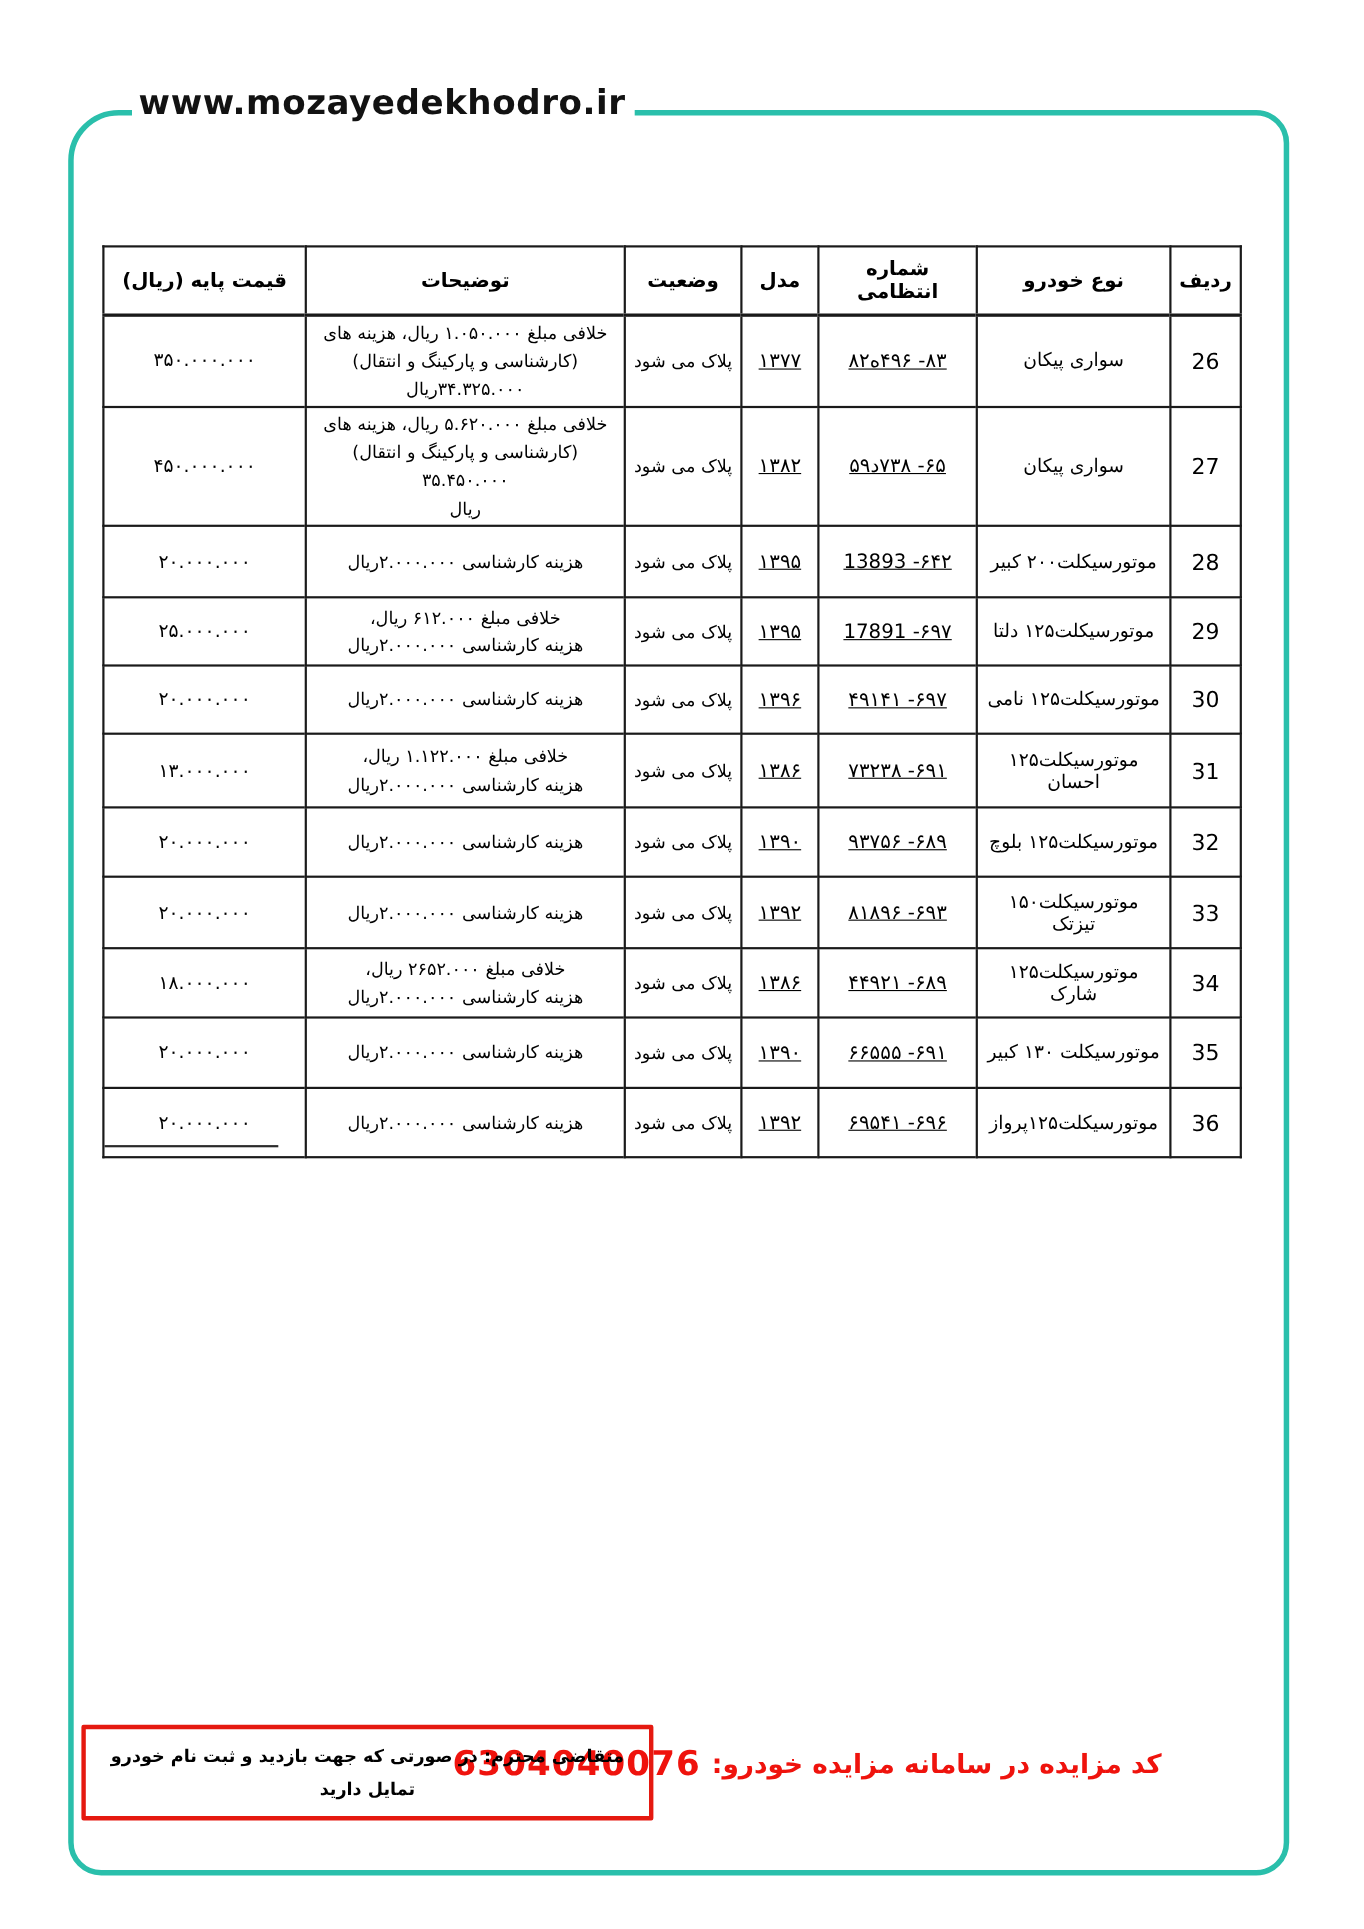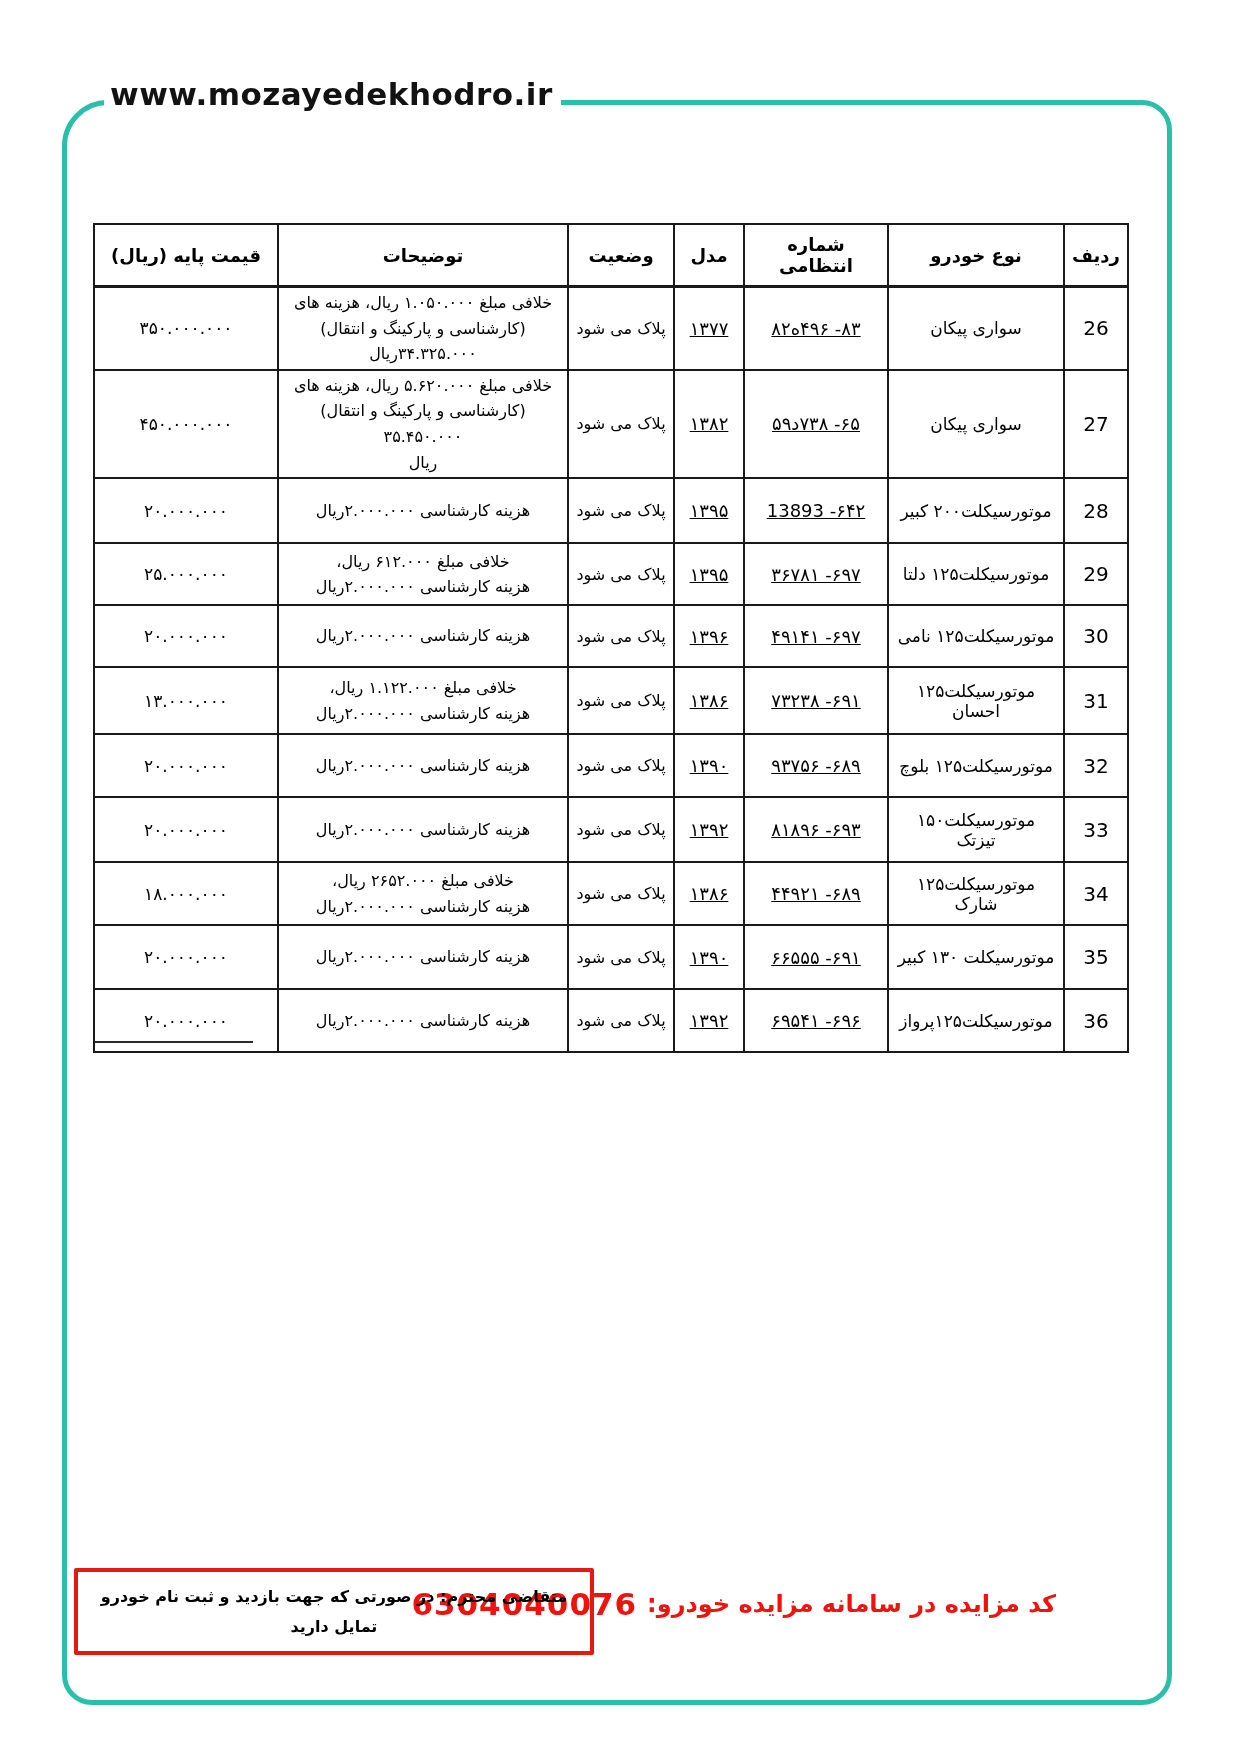--- a/index.html
+++ b/index.html
@@ -14,21 +14,21 @@
     font-family:"DejaVu Sans","Liberation Sans",sans-serif;color:var(--ink);
     overflow:hidden;
   }
   
   .frame{
     position:absolute;left:62px;top:100px;width:1110px;height:1605px;
     box-sizing:border-box;border:5px solid var(--teal);
     border-radius:46px 30px 30px 30px;
   }
   .site-title{
-    position:absolute;left:104px;top:76px;z-index:2;
+    position:absolute;left:120px;top:76px;z-index:2;
     background:#ffffff;padding:0 8px 0 6px;
     font-size:31px;font-weight:bold;letter-spacing:.5px;color:#121212;
     white-space:nowrap;
   }
   
   .tbl-wrap{position:absolute;left:93px;top:223px;width:1034px;z-index:1;}
   table.auction{
     border-collapse:collapse;table-layout:fixed;width:1034px;
     direction:rtl;
   }
@@ -129,21 +129,21 @@
     <td class="c-model">۱۳۹۵</td>
     <td class="c-status">پلاک می شود</td>
     <td class="c-desc">
             <div>هزینه کارشناسی ۲.۰۰۰.۰۰۰ریال</div>
           </td>
     <td class="c-price">۲۰.۰۰۰.۰۰۰</td>
   </tr>
         <tr style="height: 62px;">
     <td class="c-radif">29</td>
     <td class="c-type">موتورسیکلت۱۲۵ دلتا</td>
-    <td class="c-plate ltr-override">۳۶۷۸۱ -۶۹۷</td>
+    <td class="c-plate ltr-override">17891 -۶۹۷</td>
     <td class="c-model">۱۳۹۵</td>
     <td class="c-status">پلاک می شود</td>
     <td class="c-desc">
             <div>خلافی مبلغ ۶۱۲.۰۰۰ ریال،</div>
             <div>هزینه کارشناسی ۲.۰۰۰.۰۰۰ریال</div>
           </td>
     <td class="c-price">۲۵.۰۰۰.۰۰۰</td>
   </tr>
         <tr style="height: 62px;">
     <td class="c-radif">30</td>

